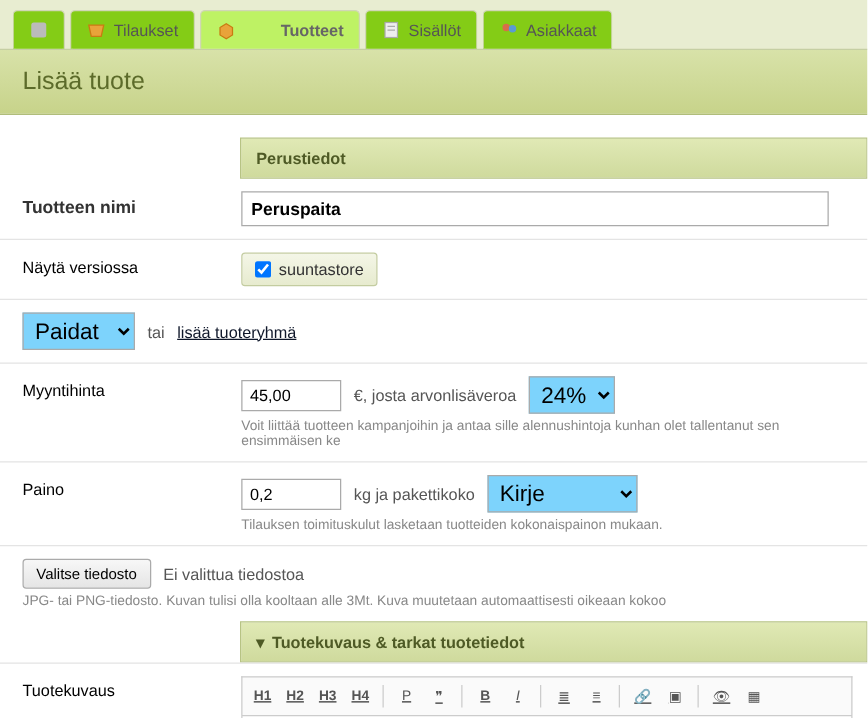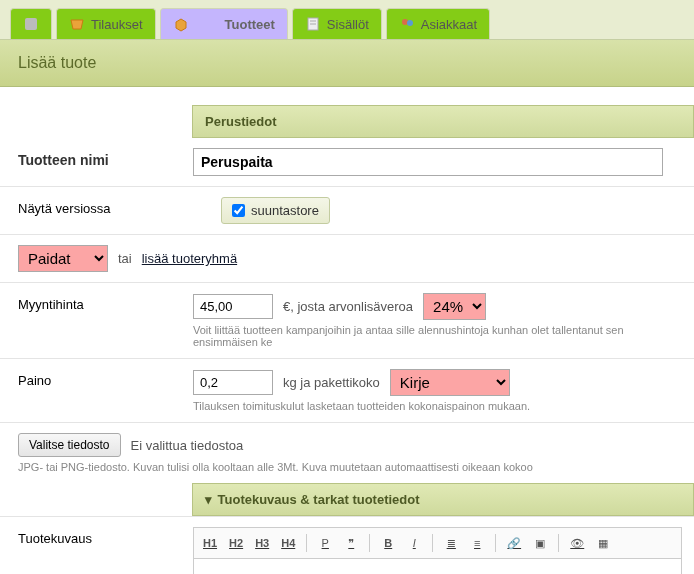--- a/index.html
+++ b/index.html
@@ -1,41 +1,41 @@
 <!DOCTYPE html>
 <html><head>
 <meta charset="utf-8">
 <style>
 * { box-sizing: border-box; margin: 0; padding: 0; }
 body { font-family: Arial, sans-serif; font-size: 13px; background: #fff; color: #333; }
 
 .tabs { display: flex; gap: 4px; padding: 8px 10px 0; background: #e8edd1; border-bottom: 1px solid #c5cfa3; }
 .tab { display: flex; align-items: center; gap: 6px; padding: 7px 12px; background: #84cc16; border: 1px solid #d0d6b5; border-bottom: none; border-radius: 4px 4px 0 0; cursor: pointer; color: #555; }
-.tab.active { background: #c4b5fd; font-weight: bold; color: #666; gap: 36px; }
+.tab.active { background: #bef264; font-weight: bold; color: #666; gap: 36px; }
 .tab .icon svg { display: block; }
 
 .page-title-bar { background: linear-gradient(#d8e2a9, #c7d38a); padding: 14px 18px; border-bottom: 1px solid #b0bd7a; }
-.page-title-bar h1 { font-size: 16px; font-weight: normal; color: #5c6b2a; }
+.page-title-bar h1 { font-size: 20px; font-weight: normal; color: #5c6b2a; }
 
 .spacer { height: 18px; background: #fff; }
 
 .section-head { background: linear-gradient(#e0e9b5, #cfda9d); border: 1px solid #b7c384; padding: 8px 12px; font-weight: bold; color: #4e5a25; margin: 0 0 0 0; display:flex; align-items:center; gap:6px;}
 .section-head.indented { margin-left: 192px; }
 
 .form-row { display: flex; align-items: flex-start; border-top: 1px solid #e4e4e4; padding: 10px 12px 10px 18px; }
 .form-row.first { border-top: none; }
 .form-label { width: 175px; flex-shrink: 0; color: #000000; padding-top: 4px; }
 .form-label.strong { font-weight: bold; font-size: 14px; color: #333; }
 .form-field { flex: 1; }
 
 .text-input { width: 100%; max-width: 470px; padding: 5px 7px; border: 1px solid #aaa; font-size: 14px; font-weight: bold; }
 .num-input { width: 80px; padding: 4px 6px; border: 1px solid #aaa; font-size: 13px; }
-.select { padding: 3px 5px; border: 1px solid #aaa; background: #fca5a5; font-size: 15px; }
-
-.chk-wrap { display: inline-flex; align-items: center; gap: 6px; background: linear-gradient(#f4f6e7,#e7ebcf); border: 1px solid #c3cca0; padding: 5px 10px; border-radius: 3px; margin-left: 28px; }
+.select { padding: 3px 5px; border: 1px solid #aaa; background: #7dd3fc; font-size: 18px; }
+
+.chk-wrap { display: inline-flex; align-items: center; gap: 6px; background: linear-gradient(#f4f6e7,#e7ebcf); border: 1px solid #c3cca0; padding: 5px 10px; border-radius: 3px; }
 .chk-wrap input { margin:0; }
 
 .inline-text { color: #555; margin: 0 6px; }
 .link { color: #0f172a; text-decoration: underline; cursor: pointer; }
 .hint { font-size: 11px; color: #888; margin-top: 4px; }
 
 .btn { background: linear-gradient(#f7f7f7,#e5e5e5); border:1px solid #aaa; border-radius:3px; padding:4px 10px; font-size:12px; cursor:pointer;text-align:center; }
 
 .toolbar { display:flex; align-items:center; gap:2px; border:1px solid #ccc; border-bottom:none; padding:4px; background:#fafafa; flex-wrap:wrap;text-decoration:underline;}
 .toolbar .tbtn { min-width:24px; height:22px; display:flex; align-items:center; justify-content:center; font-size:11px; color:#555; border:1px solid transparent; cursor:pointer; padding:0 4px;}

